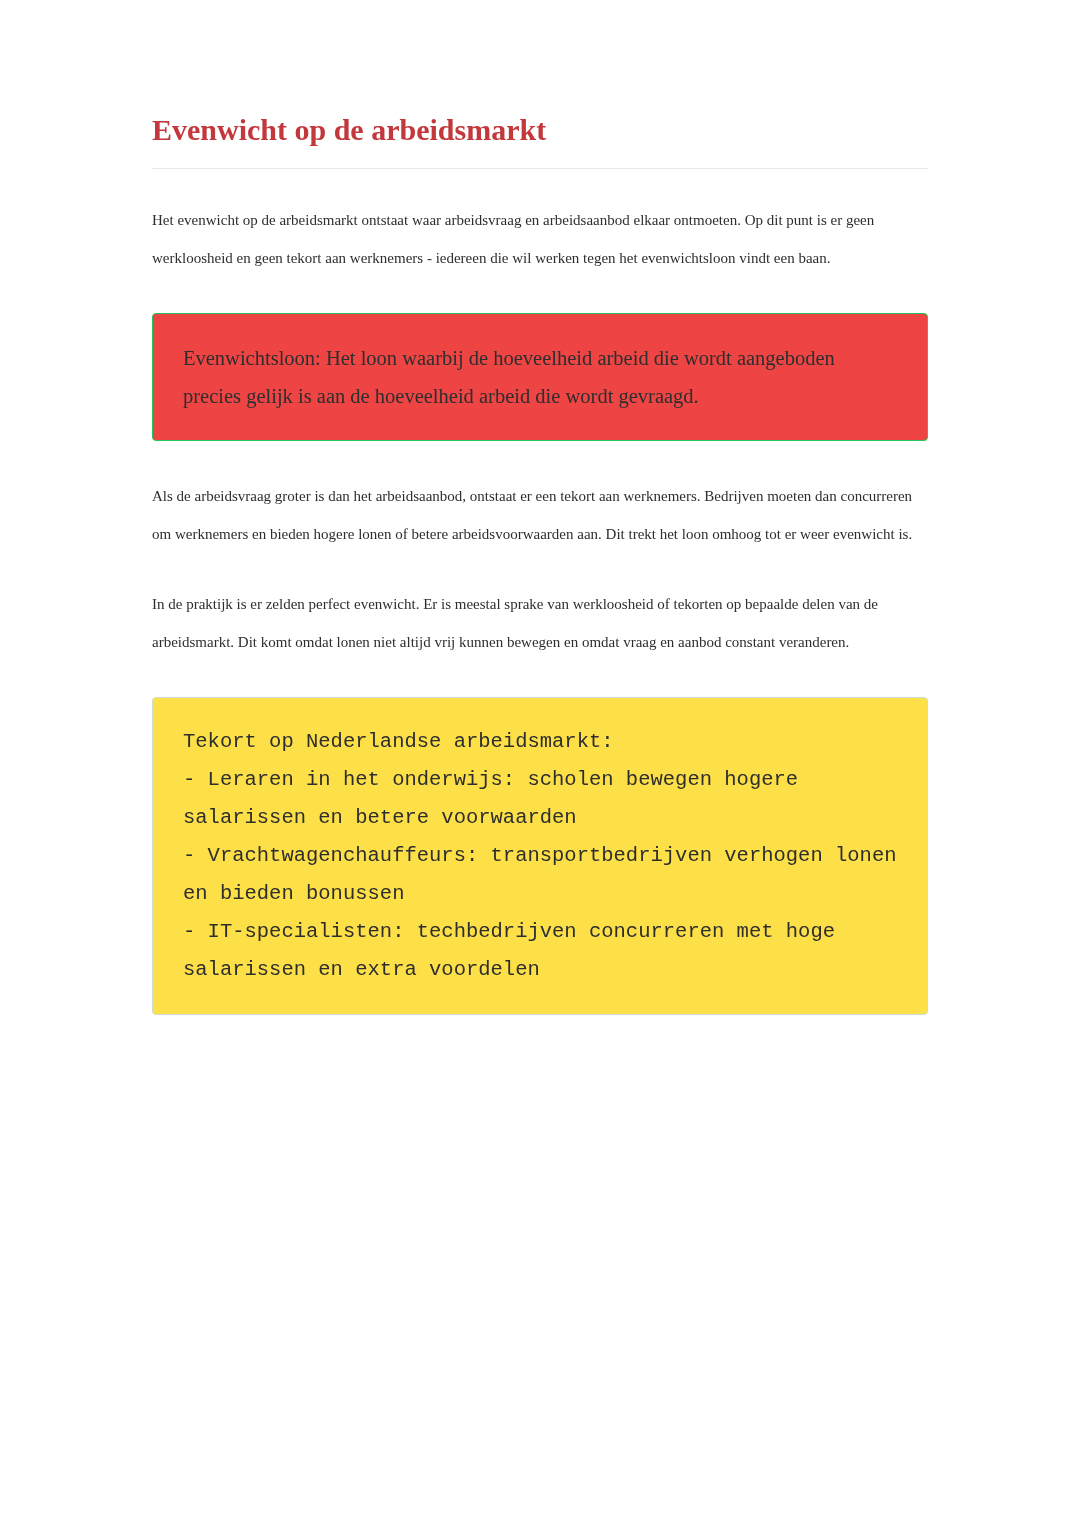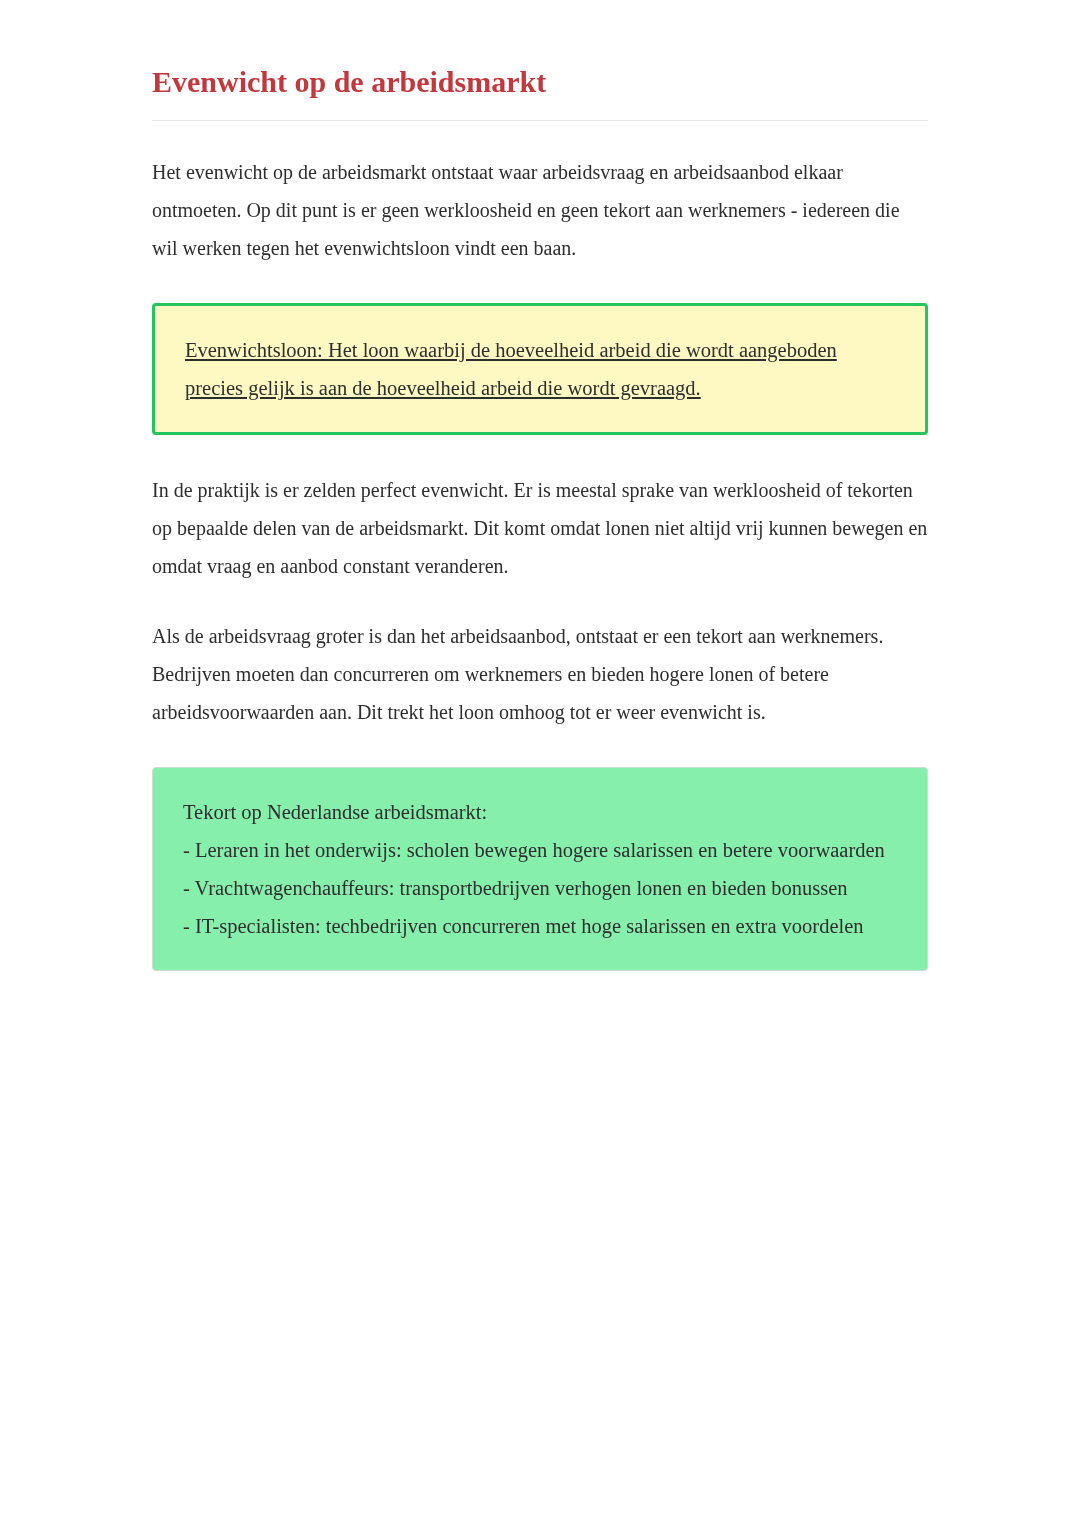--- a/index.html
+++ b/index.html
@@ -8,78 +8,78 @@
     background: #ffffff;
   }
   body {
     width: 1080px;
     min-height: 1527px;
     font-family: "Liberation Serif", "DejaVu Serif", serif;
   }
   .page {
     width: 776px;
     margin: 0 auto;
-    padding-top: 64px;
+    padding-top: 112px;
     color: #2e2e2e;
   }
   .page-title {
     font-size: 30px;
     line-height: 36px;
     font-weight: 700;
     color: #c2383c;
     margin: 0 0 20px 0;
   }
   .title-divider {
     border: none;
     border-top: 1px solid #e7e7e7;
     margin: 0 0 16px 0;
   }
   .para {
-    font-size: 20px;
+    font-size: 15px;
     line-height: 38px;
     margin: 32px 0;
   }
   .callout {
     border-radius: 4px;
     padding: 25px 30px;
     margin: 36px 0;
     font-size: 20.5px;
     line-height: 38px;
   }
   .callout-blue {
-    background: #fef9c3;
-    border: 3px solid #22c55e;
-    text-decoration: underline;
+    background: #ef4444;
+    border: 1px solid #22c55e;
   }
   .callout-green {
-    background: #86efac;
+    background: #fde047;
     border: 1px solid #cadfd2;
+    font-family: Liberation Mono, monospace;
   }
   .callout-line {
     margin: 0;
   }
 </style>
 </head>
 <body>
 
 <div class="page">
 
   <h1 class="page-title">Evenwicht op de arbeidsmarkt</h1>
 
   <hr class="title-divider">
 
   <p class="para">Het evenwicht op de arbeidsmarkt ontstaat waar arbeidsvraag en arbeidsaanbod elkaar ontmoeten. Op dit punt is er geen werkloosheid en geen tekort aan werknemers - iedereen die wil werken tegen het evenwichtsloon vindt een baan.</p>
 
   <div class="callout callout-blue">
     <p class="callout-line">Evenwichtsloon: Het loon waarbij de hoeveelheid arbeid die wordt aangeboden precies gelijk is aan de hoeveelheid arbeid die wordt gevraagd.</p>
   </div>
 
+  <p class="para">Als de arbeidsvraag groter is dan het arbeidsaanbod, ontstaat er een tekort aan werknemers. Bedrijven moeten dan concurreren om werknemers en bieden hogere lonen of betere arbeidsvoorwaarden aan. Dit trekt het loon omhoog tot er weer evenwicht is.</p>
+
   <p class="para">In de praktijk is er zelden perfect evenwicht. Er is meestal sprake van werkloosheid of tekorten op bepaalde delen van de arbeidsmarkt. Dit komt omdat lonen niet altijd vrij kunnen bewegen en omdat vraag en aanbod constant veranderen.</p>
-
-  <p class="para">Als de arbeidsvraag groter is dan het arbeidsaanbod, ontstaat er een tekort aan werknemers. Bedrijven moeten dan concurreren om werknemers en bieden hogere lonen of betere arbeidsvoorwaarden aan. Dit trekt het loon omhoog tot er weer evenwicht is.</p>
 
   <div class="callout callout-green">
     <p class="callout-line">Tekort op Nederlandse arbeidsmarkt:</p>
     <p class="callout-line">- Leraren in het onderwijs: scholen bewegen hogere salarissen en betere voorwaarden</p>
     <p class="callout-line">- Vrachtwagenchauffeurs: transportbedrijven verhogen lonen en bieden bonussen</p>
     <p class="callout-line">- IT-specialisten: techbedrijven concurreren met hoge salarissen en extra voordelen</p>
   </div>
 
 
 </div>

